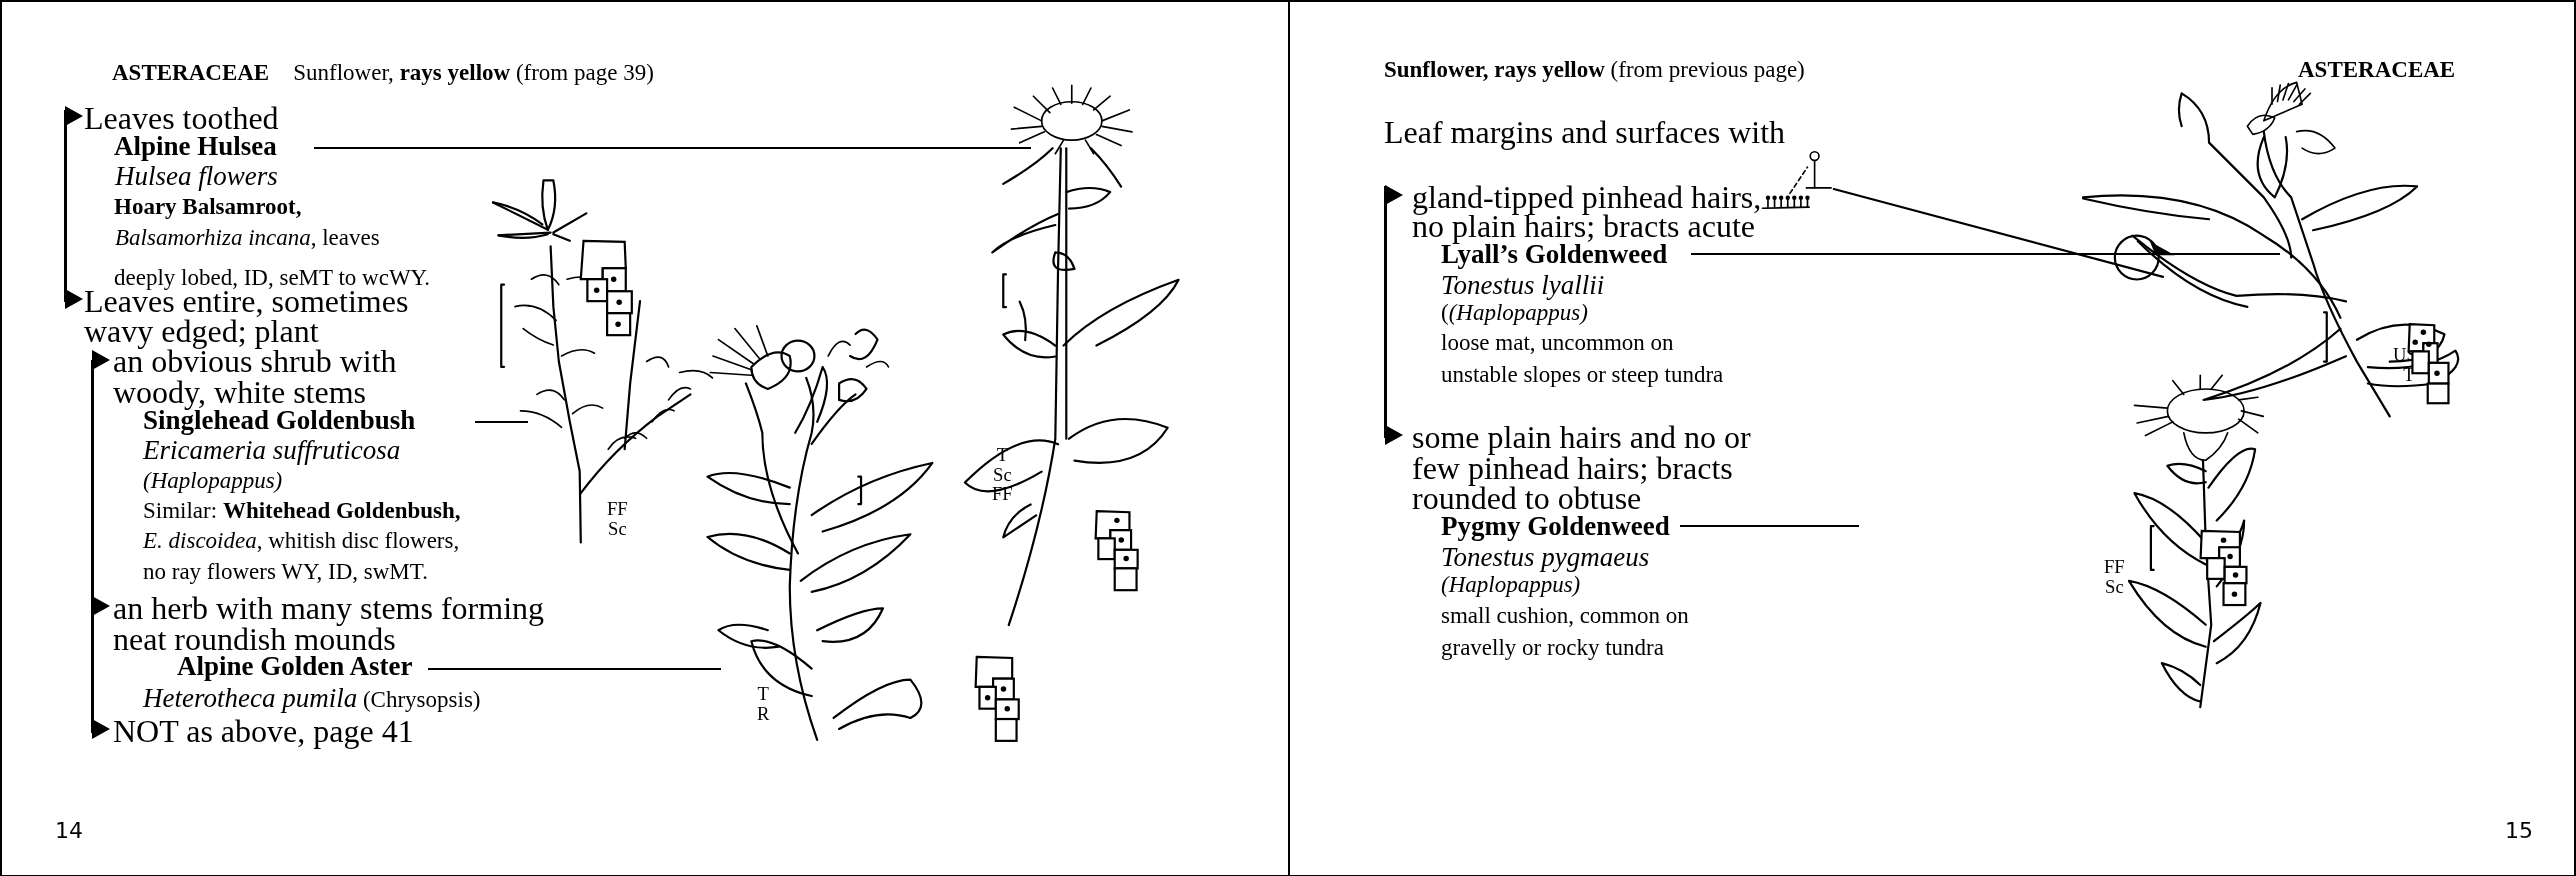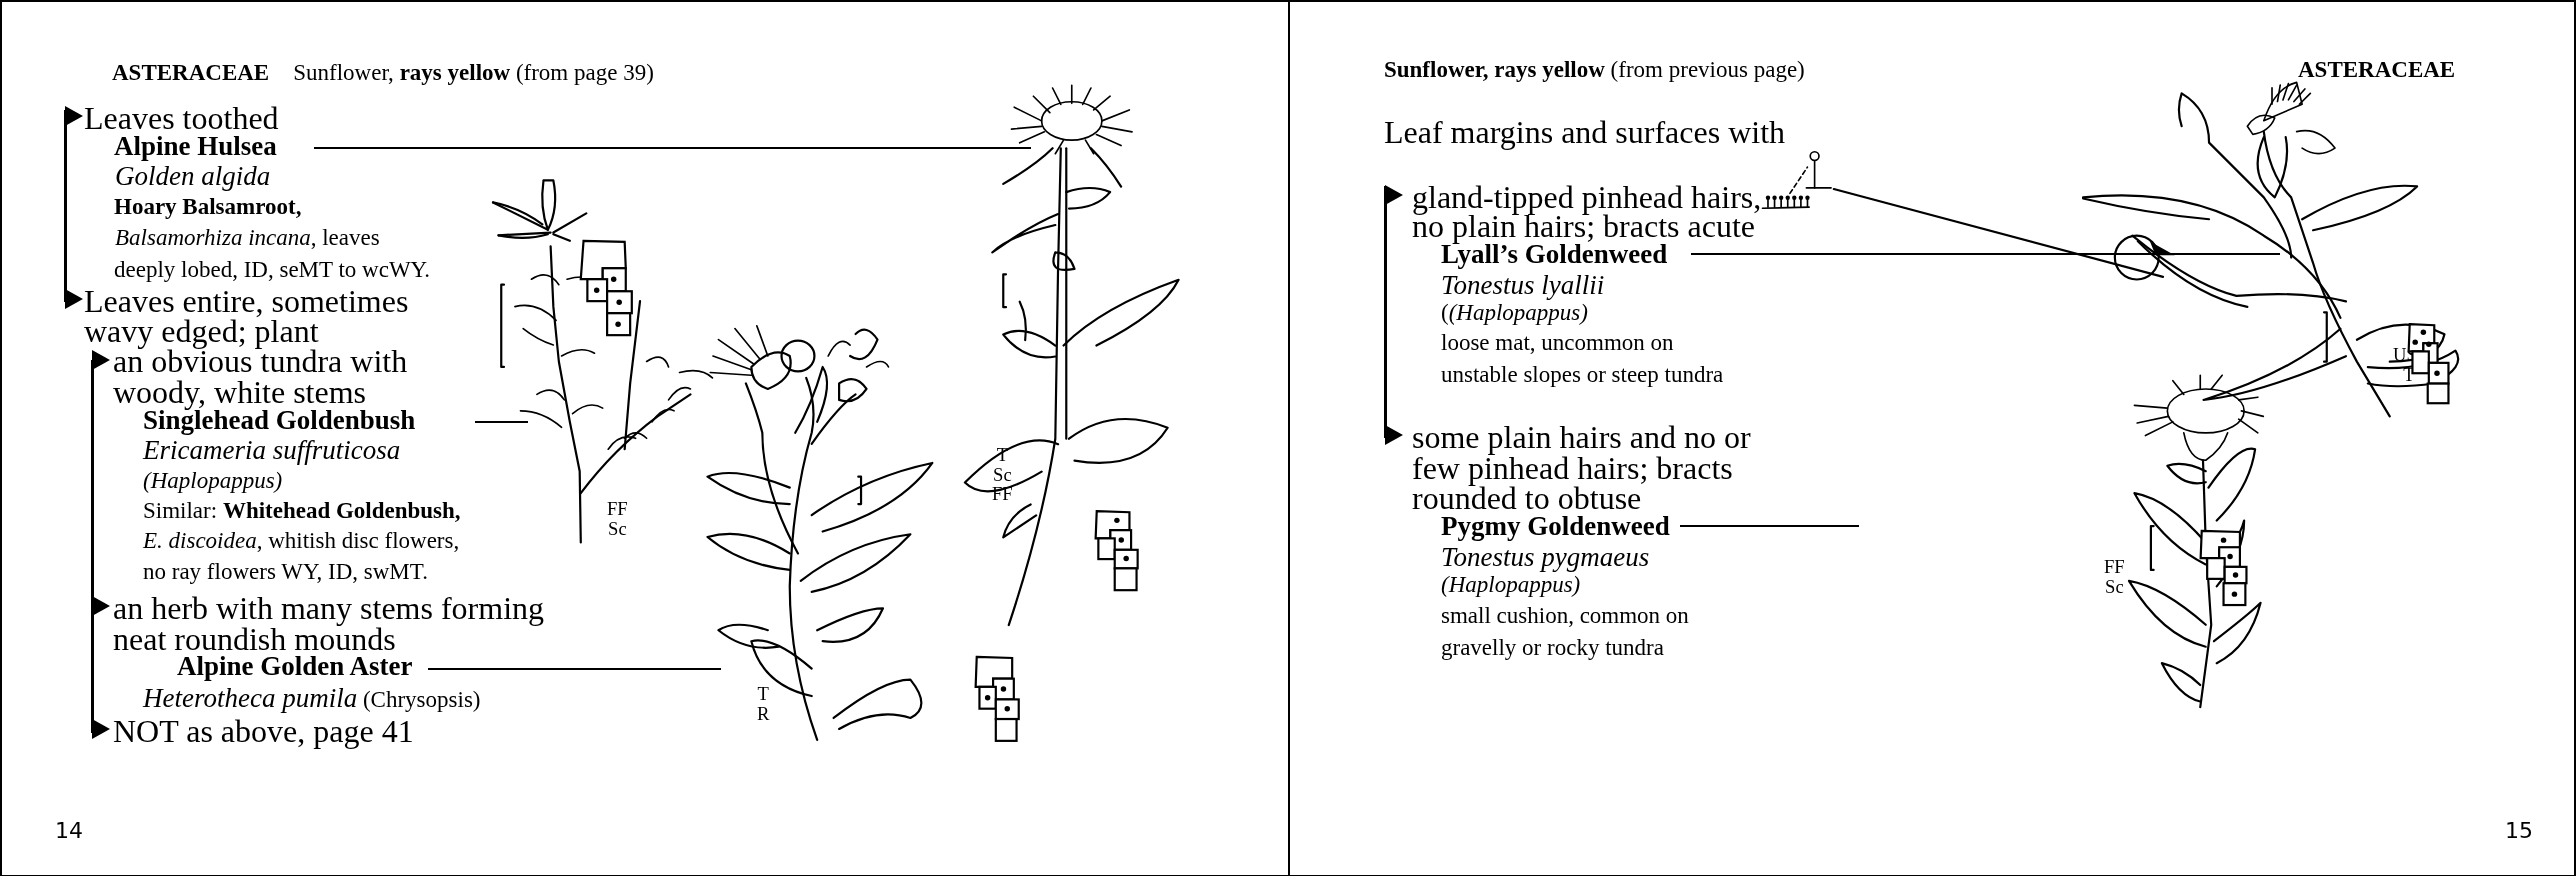--- a/index.html
+++ b/index.html
@@ -40,33 +40,33 @@
   <div class="t hdr" style="left:112px; top:61px;">
     <span class="b">ASTERACEAE</span><span style="display:inline-block;width:24px"></span><span>Sunflower, </span><span class="b">rays yellow</span><span> (from page 39)</span>
   </div>
 
   <div class="vbar" style="left:64px; top:110px; height:192px;"></div>
   <div class="flag" style="left:65px; top:106px;"></div>
   <div class="t lead" style="left:84px; top:102px;">Leaves toothed</div>
 
   <div class="t name" style="left:114px; top:133px;">Alpine Hulsea</div>
   <div class="leader" style="left:314px; top:147px; width:717px;"></div>
-  <div class="t sci" style="left:115px; top:163px;">Golden algida</div>
+  <div class="t sci" style="left:115px; top:163px;">Hulsea flowers</div>
 
   <div class="t small b" style="left:114px; top:195px;">Hoary Balsamroot,</div>
   <div class="t small" style="left:115px; top:226px;"><span class="i">Balsamorhiza incana</span><span>, leaves</span></div>
-  <div class="t small" style="left:114px; top:258px;">deeply lobed, ID, seMT to wcWY.</div>
+  <div class="t small" style="left:114px; top:266px;">deeply lobed, ID, seMT to wcWY.</div>
 
   <div class="flag" style="left:65px; top:289px;"></div>
   <div class="t lead" style="left:84px; top:285px;">Leaves entire, sometimes</div>
   <div class="t lead" style="left:84px; top:315px;">wavy edged; plant</div>
 
   <div class="vbar" style="left:91px; top:360px; height:373px;"></div>
   <div class="flag" style="left:92px; top:350px;"></div>
-  <div class="t lead" style="left:113px; top:345px;">an obvious tundra with</div>
+  <div class="t lead" style="left:113px; top:345px;">an obvious shrub with</div>
   <div class="t lead" style="left:113px; top:376px;">woody, white stems</div>
 
   <div class="t name" style="left:143px; top:407px;">Singlehead Goldenbush</div>
   <div class="leader" style="left:475px; top:421px; width:53px;"></div>
   <div class="t sci" style="left:143px; top:437px;">Ericameria suffruticosa</div>
   <div class="t sciS" style="left:143px; top:469px;">(Haplopappus)</div>
   <div class="t small" style="left:143px; top:499px;"><span>Similar: </span><span class="b">Whitehead Goldenbush,</span></div>
   <div class="t small" style="left:143px; top:529px;"><span class="i">E. discoidea</span><span>, whitish disc flowers,</span></div>
   <div class="t small" style="left:143px; top:560px;">no ray flowers WY, ID, swMT.</div>
 

